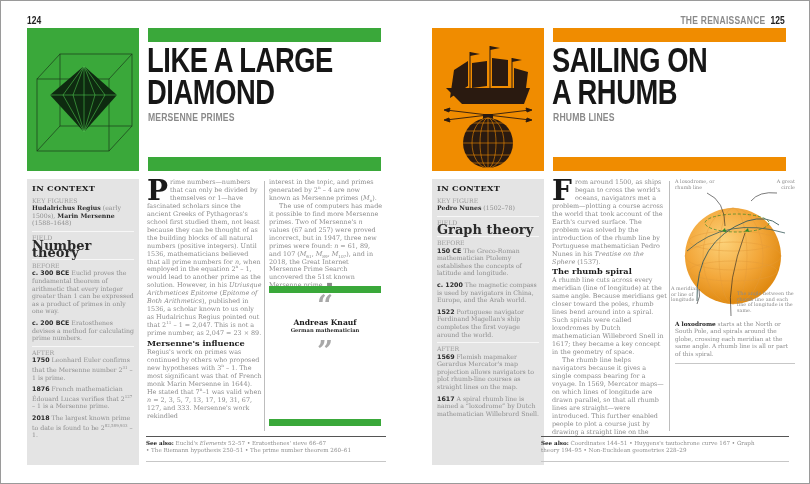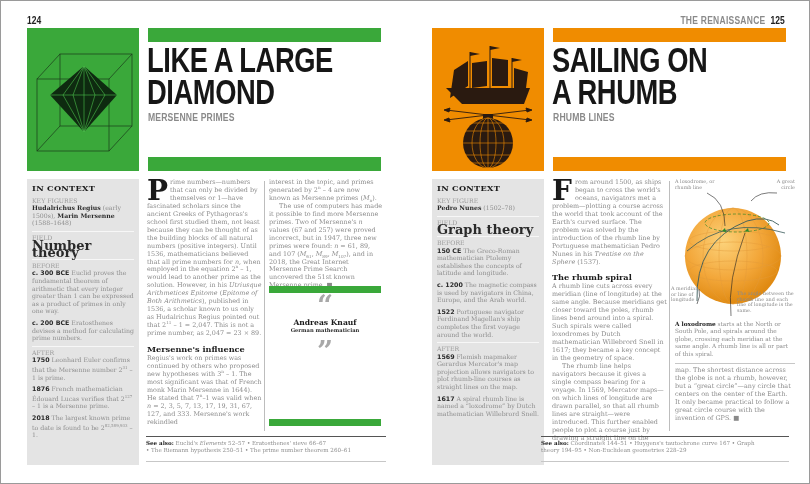--- a/index.html
+++ b/index.html
@@ -24,21 +24,21 @@
   .context .lbl { text-transform: uppercase; color: #9a9a9a; font-size: 6.2px; border-top: 1px solid #f7f7f7; padding-top: 2px; margin-top: 2px; }
   .context .lbl.first { border-top: none; padding-top: 0; margin-top: 0; }
   .context .strong { color: #2a2a2a; font-weight: bold; }
   .context .field { font-weight: bold; color: #2a2a2a; font-size: 13px; margin-bottom: 2px; }
   .context p { margin-bottom: 4px; }
   .context .yr { font-family: "DejaVu Sans", sans-serif; font-weight: bold; color: #2a2a2a; font-size: 6.3px; }
   .col { position: absolute; top: 178px; font-size: 6.4px; line-height: 7.95px; color: #8a8a8a; }
   .col p { text-align: left; }
   .col .indent { text-indent: 10px; }
   .dropcap { float: left; font-family: "DejaVu Serif", serif; font-weight: bold; font-size: 28px; line-height: 24px; color: #1a1a1a; margin: 0 3px -2px 0; width: 20px; height: 24px; }
-  .col h4 { font-size: 8.2px; font-weight: bold; color: #1b1b1b; margin-top: 8px; margin-bottom: 1px; }
+  .col h4 { font-size: 8.2px; font-weight: bold; color: #1b1b1b; margin-top: 2px; margin-bottom: 1px; }
   .col sup { font-size: 4.2px; line-height: 0; }
   .col sub { font-size: 4.2px; line-height: 0; }
   .vrule { position: absolute; width: 1px; background: #bdbdbd; }
   .quotebar { position: absolute; left: 268px; width: 112px; height: 7px; }
   .quote { position: absolute; left: 262px; top: 296px; width: 124px; text-align: center; font-size: 6.8px; line-height: 7.9px; color: #777; }
   .qmark { font-family: "DejaVu Serif", serif; font-weight: bold; font-size: 28px; color: #a8a8a8; line-height: 18px; height: 16px; display: block; }
   .qmark.open { margin-bottom: 6px; }
   .qmark.close { margin-top: 8px; }
   .quote .who { font-weight: bold; color: #1b1b1b; font-size: 7.6px; margin-top: 1px; }
   .quote .role { font-weight: bold; color: #2a2a2a; font-size: 5.2px; }
@@ -250,22 +250,19 @@
       <div class="diag-label" style="left:8px; top:8px; width:50px;">A loxodrome, or rhumb line</div>
       <div class="diag-label" style="left:106px; top:8px; width:22px; text-align:right;">A great circle</div>
       <div class="diag-label" style="left:4px; top:115px; width:34px;">A meridian, or line of longitude</div>
       <div class="diag-label" style="left:70px; top:120px; width:58px;">The angle between the rhumb line and each line of longitude is the same.</div>
     </div>
 
     <div class="caption" style="left:269px; top:320px; width:120px;">
       <b>A loxodrome</b><span> starts at the North or South Pole, and spirals around the globe, crossing each meridian at the same angle. A rhumb line is all or part of this spiral.</span>
     </div>
 
-    <div class="col" style="left:269px; top:366px; width:118px;">
-      <p>map. The shortest distance across the globe is not a rhumb, however, but a “great circle”—any circle that centers on the center of the Earth. It only became practical to follow a great circle course with the invention of GPS. ■</p>
-    </div>
 
     <div class="seealso" style="left:135px; width:248px;">
       <div><b>See also:</b> <span>Coordinates 144–51  •  Huygens's tautochrone curve 167  •  Graph</span></div>
       <div>theory 194–95  •  Non-Euclidean geometries 228–29</div>
     </div>
   </div>
 </div>
 
 </body></html>

